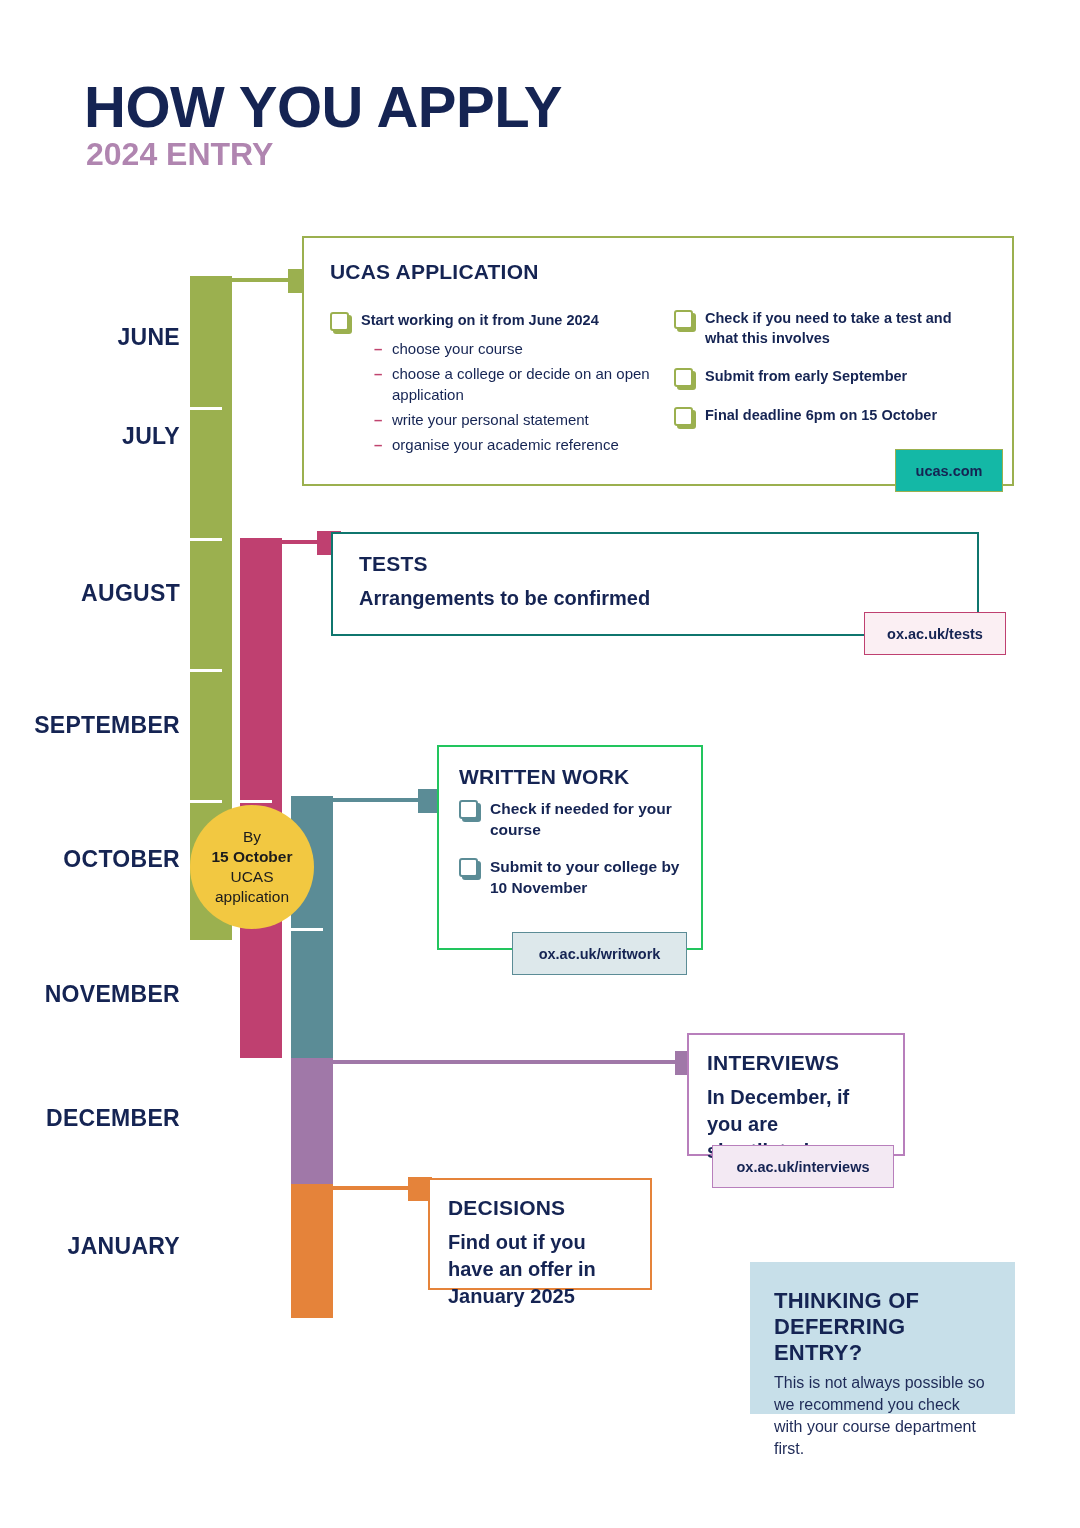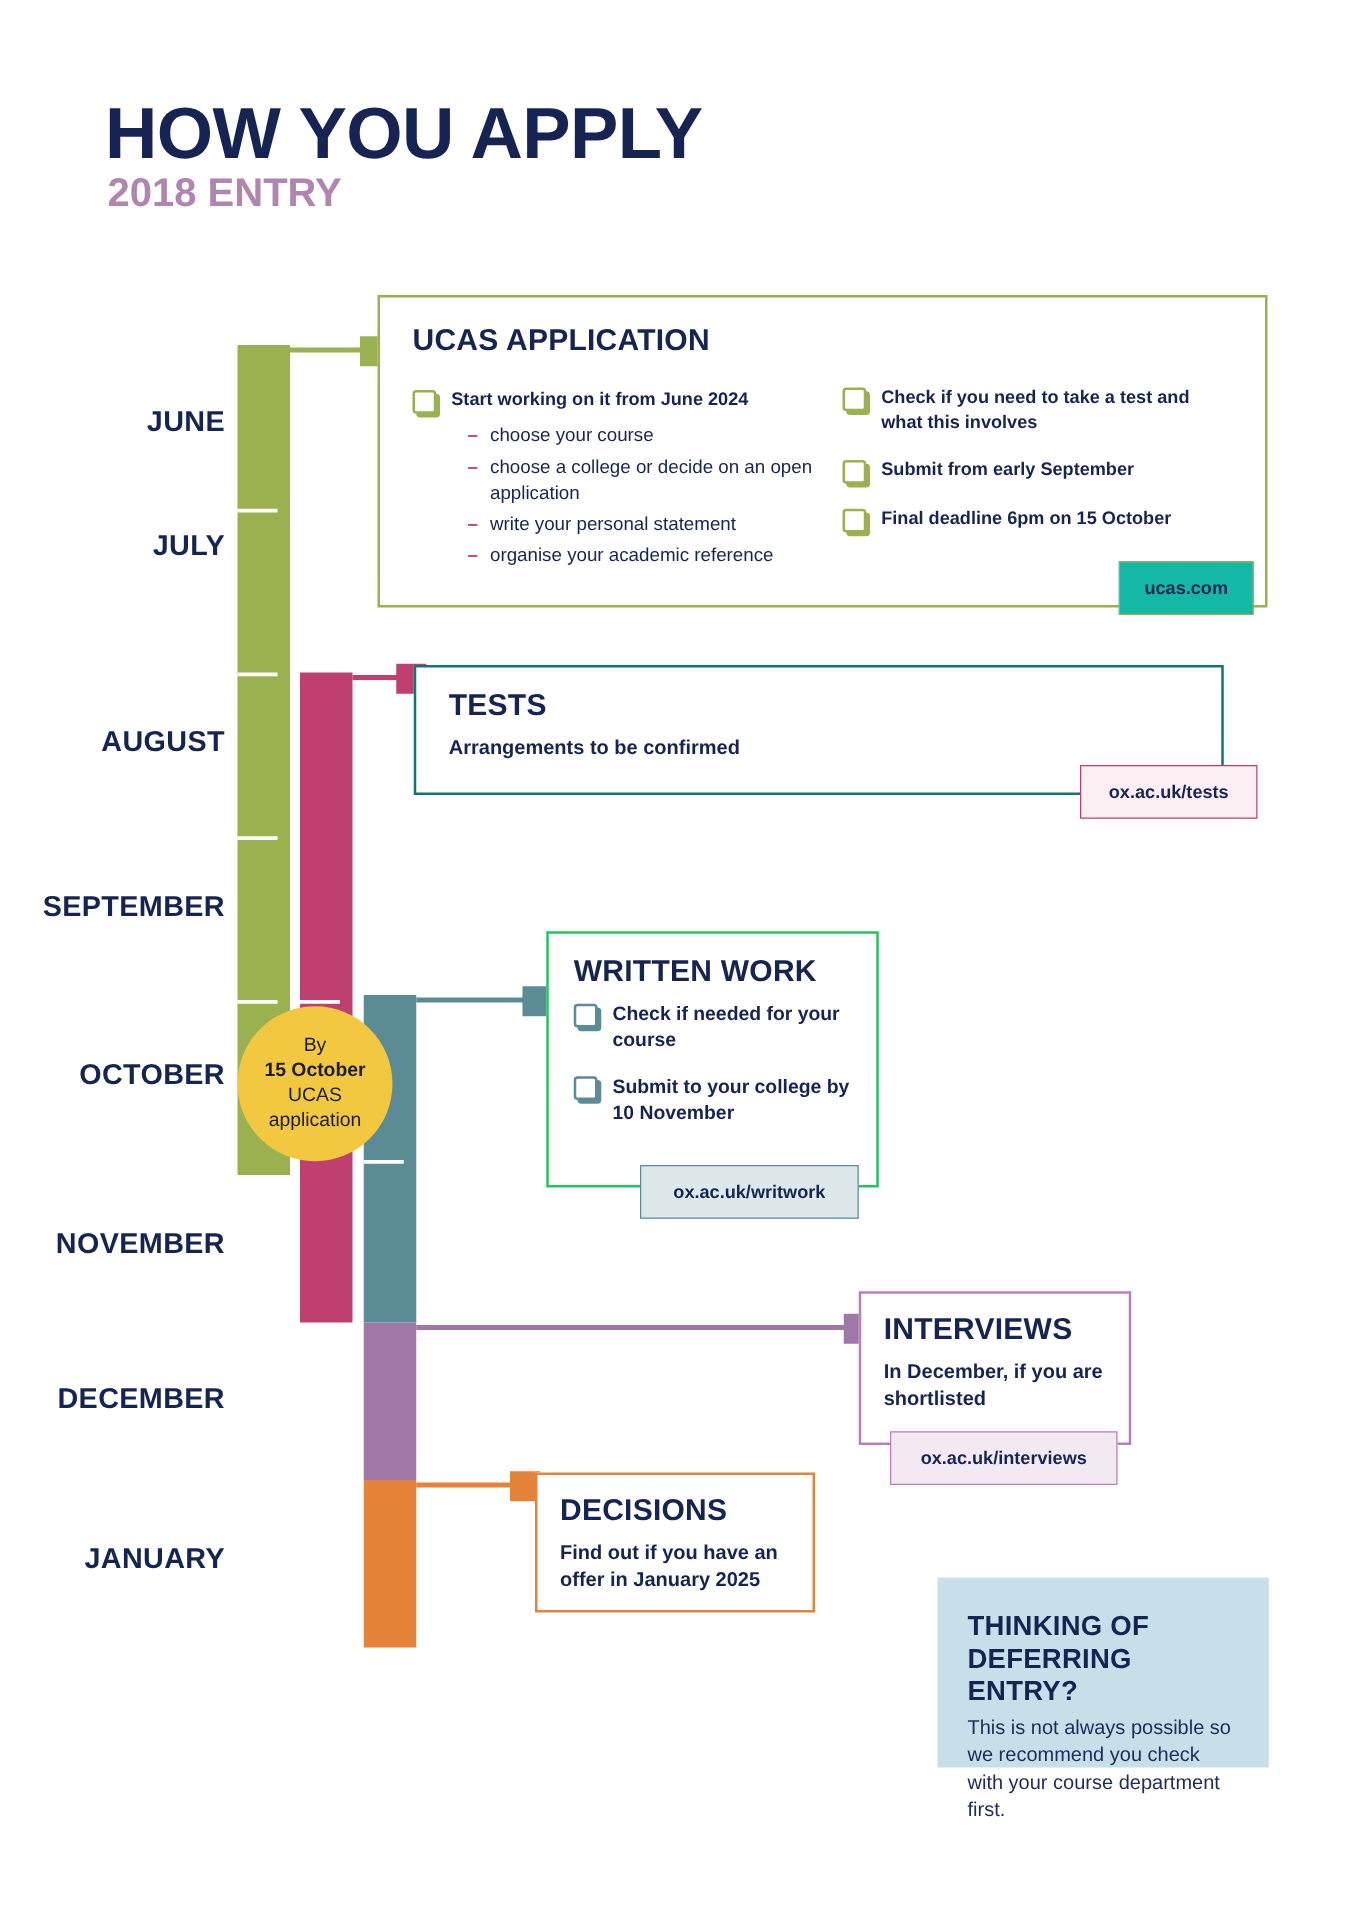--- a/index.html
+++ b/index.html
@@ -32,25 +32,25 @@
   .bar{position:absolute;}
   .tick{position:absolute;height:3px;background:#ffffff;}
 
   
   .conn{position:absolute;height:4px;}
   .conncap{position:absolute;width:24px;height:24px;}
 
   
   .card{position:absolute;background:#ffffff;box-sizing:border-box;}
   .card h2{
-    margin:0;font-size:24px;font-weight:700;color:#152453;
+    margin:0;font-size:21px;font-weight:700;color:#152453;
     letter-spacing:0.2px;line-height:1.1;
   }
   .card .sub{
-    margin:10px 0 0 0;font-size:16px;font-weight:700;color:#152453;
+    margin:10px 0 0 0;font-size:20px;font-weight:700;color:#152453;
     line-height:1.35;
   }
 
   
   .ck-row{display:flex;align-items:flex-start;margin-top:11px;}
   .ck{
     flex:0 0 auto;width:19px;height:19px;box-sizing:border-box;
     background:#ffffff;border:2.3px solid #9bb04f;border-radius:3px;
     margin-right:12px;margin-top:1px;position:relative;
   }
@@ -83,21 +83,21 @@
   .defer{position:absolute;box-sizing:border-box;padding:26px 24px 21px 24px;}
   .defer h3{margin:0;font-size:22px;font-weight:700;color:#152453;line-height:1.18;letter-spacing:0.2px;}
   .defer p{margin:6px 0 0 0;font-size:16px;color:#1e2a57;line-height:1.38;}
 </style>
 </head>
 <body>
 
 <div class="stage">
 
   <div class="title">HOW YOU APPLY</div>
-  <div class="subtitle">2018 ENTRY</div>
+  <div class="subtitle">2024 ENTRY</div>
 
   <div class="month" style="left:20px;top:324px;">JUNE</div>
   <div class="month" style="left:20px;top:423px;">JULY</div>
   <div class="month" style="left:20px;top:580px;">AUGUST</div>
   <div class="month" style="left:20px;top:712px;">SEPTEMBER</div>
   <div class="month" style="left:20px;top:846px;">OCTOBER</div>
   <div class="month" style="left:20px;top:981px;">NOVEMBER</div>
   <div class="month" style="left:20px;top:1105px;">DECEMBER</div>
   <div class="month" style="left:20px;top:1233px;">JANUARY</div>
 

